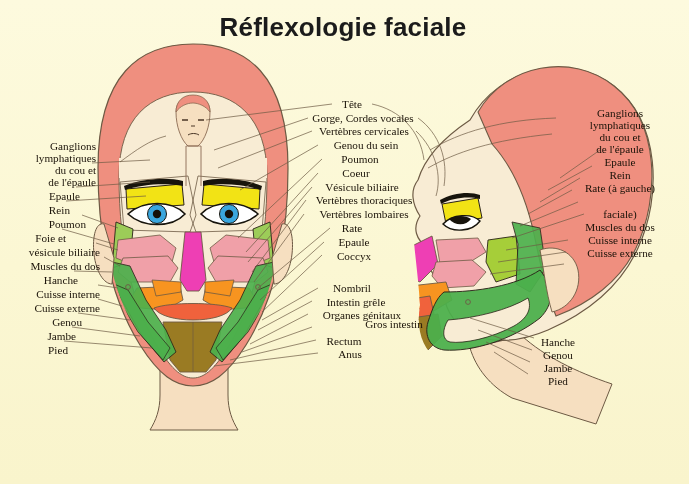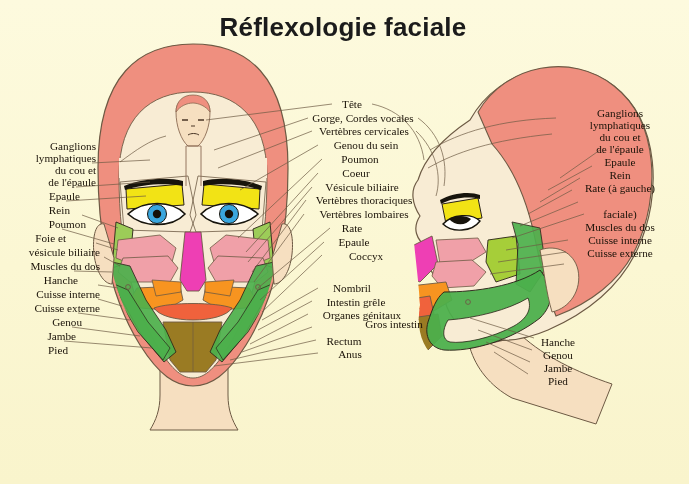--- a/index.html
+++ b/index.html
@@ -264,21 +264,21 @@
   <div class="lbl c" style="left:363px;top:112px;">Gorge, Cordes vocales</div>
   <div class="lbl c" style="left:364px;top:125px;">Vertèbres cervicales</div>
   <div class="lbl c" style="left:366px;top:139px;">Genou du sein</div>
   <div class="lbl c" style="left:360px;top:153px;">Poumon</div>
   <div class="lbl c" style="left:356px;top:167px;">Coeur</div>
   <div class="lbl c" style="left:362px;top:181px;">Vésicule biliaire</div>
   <div class="lbl c" style="left:364px;top:194px;">Vertèbres thoraciques</div>
   <div class="lbl c" style="left:364px;top:208px;">Vertèbres lombaires</div>
   <div class="lbl c" style="left:352px;top:222px;">Rate</div>
   <div class="lbl c" style="left:354px;top:236px;">Epaule</div>
-  <div class="lbl c" style="left:354px;top:250px;margin-left:12px;">Coccyx</div>
+  <div class="lbl c" style="left:354px;top:250px;">Coccyx</div>
 
   <div class="lbl c" style="left:352px;top:282px;text-align:right;">Nombril</div>
   <div class="lbl c" style="left:356px;top:296px;">Intestin grêle</div>
   <div class="lbl c" style="left:362px;top:309px;">Organes génitaux</div>
   <div class="lbl c" style="left:358px;top:318px;margin-left:36px;">Gros intestin</div>
   <div class="lbl c" style="left:344px;top:335px;">Rectum</div>
   <div class="lbl c" style="left:350px;top:348px;">Anus</div>
 
   <div class="lbl c" style="left:620px;top:107px;">Ganglions</div>
   <div class="lbl c" style="left:620px;top:119px;">lymphatiques</div>

